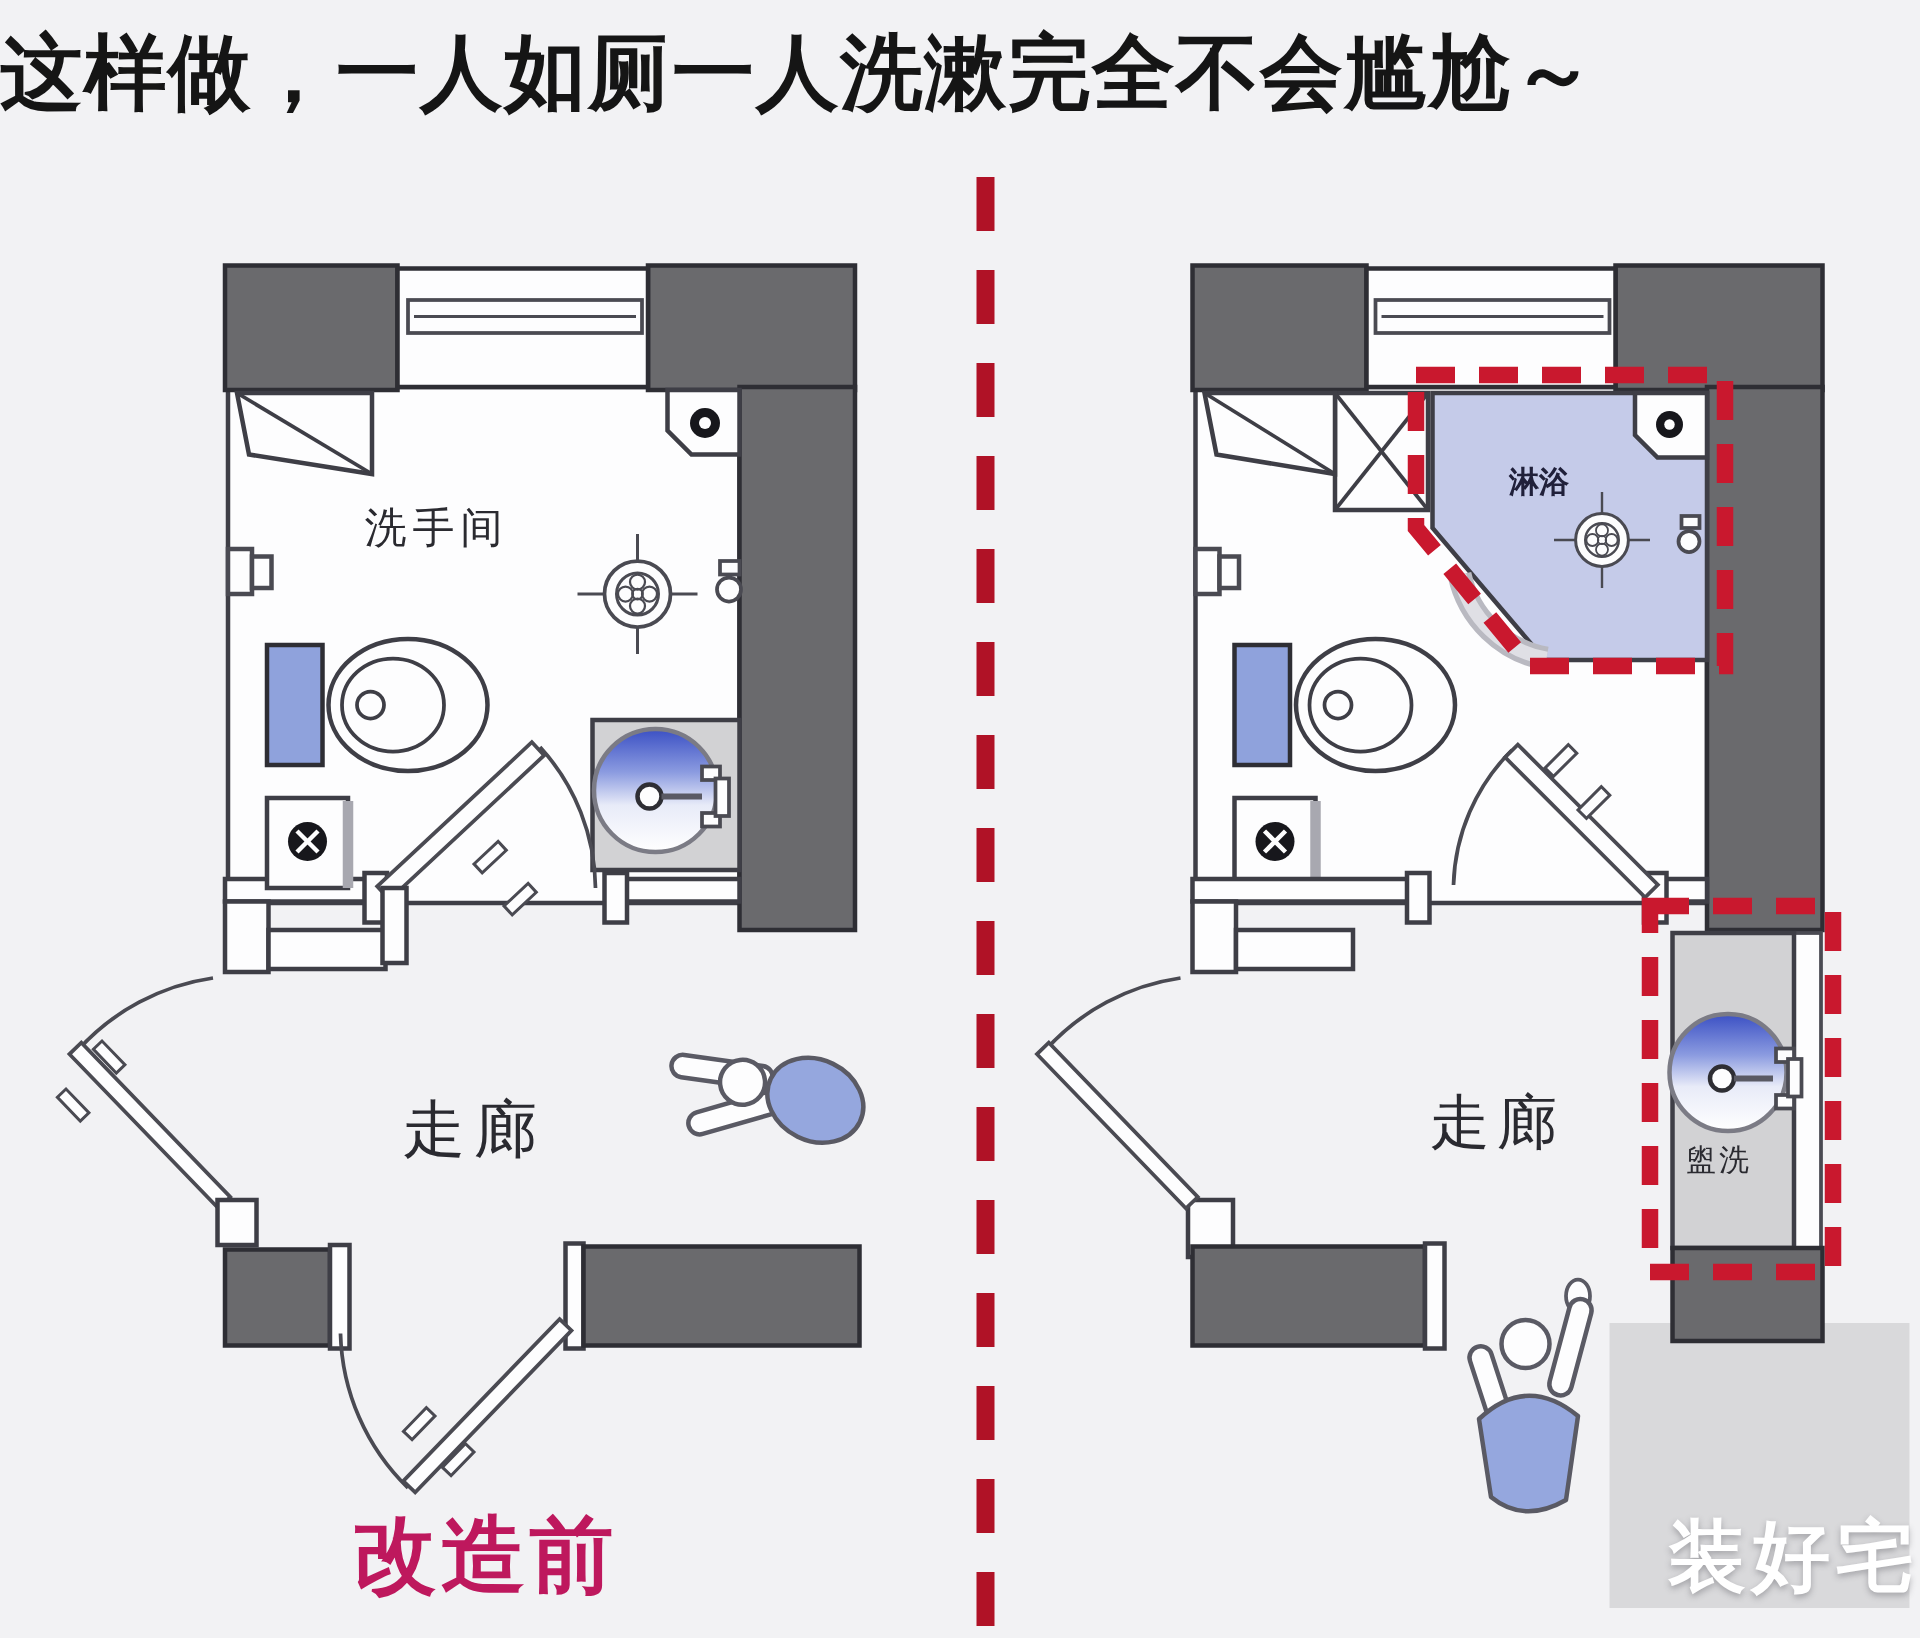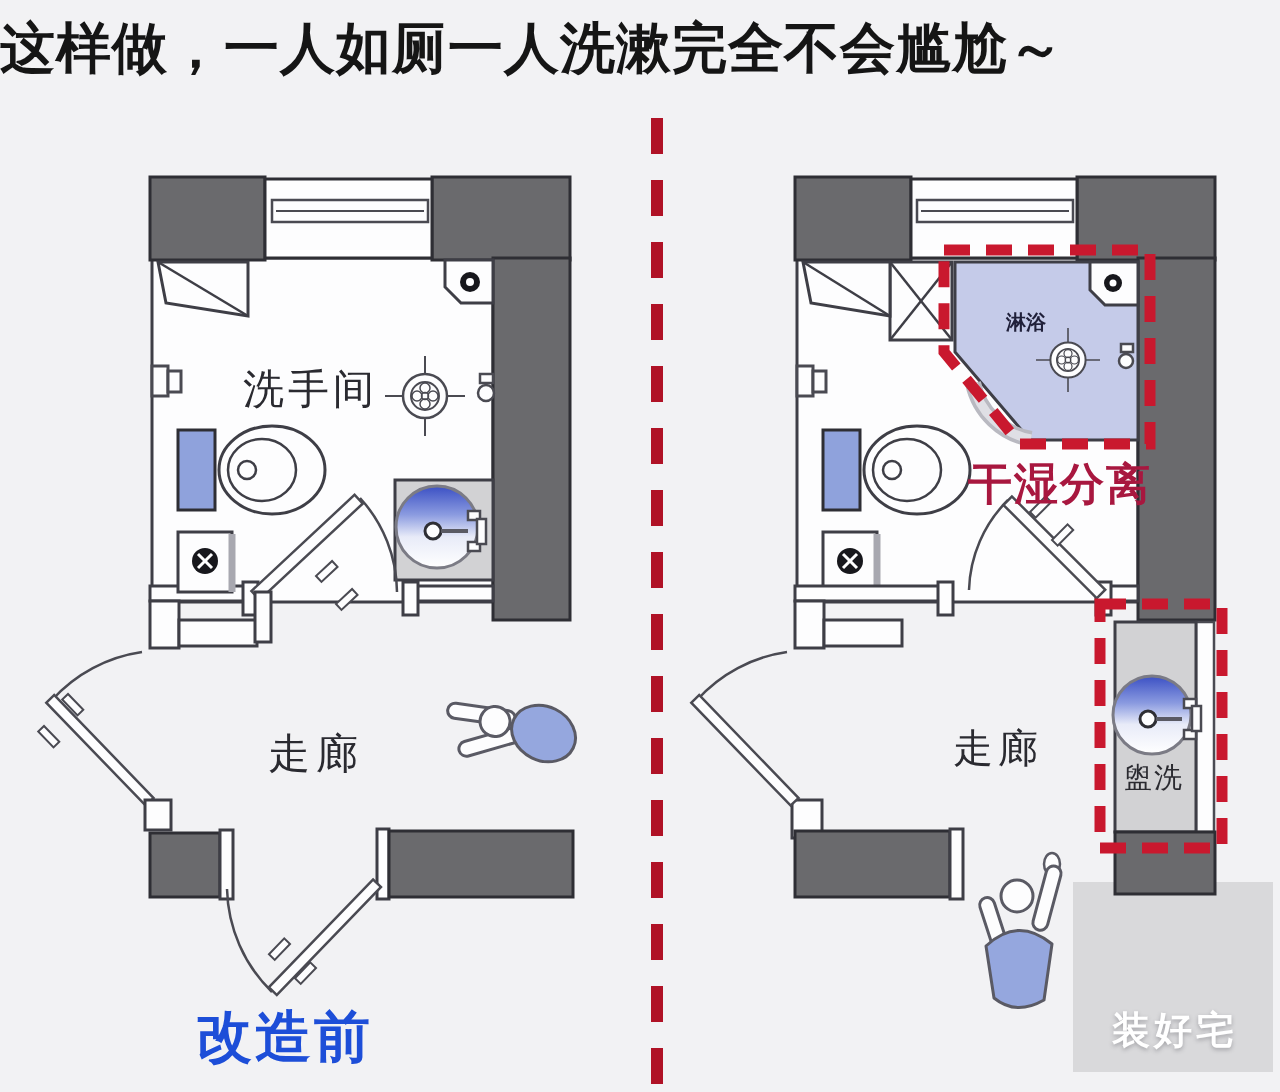--- a/index.html
+++ b/index.html
@@ -4,34 +4,34 @@
 <style>
   html,body{margin:0;padding:0;background:#f2f2f4;}
   .stage{position:relative;width:1280px;height:1092px;background:#f2f2f4;overflow:hidden;
          font-family:"Liberation Sans",sans-serif;}
   .stage svg{position:absolute;left:0;top:0;}
   .txt{position:absolute;white-space:nowrap;line-height:1.1;}
   .title{left:0;top:18px;width:1016px;text-align:center;font-size:55px;font-weight:600;
          color:#151515;letter-spacing:1px;}
   .room-label{font-family:"Liberation Serif",serif;color:#2a2a30;}
   .note{font-weight:800;color:#a8173f;}
-  .caption{font-size:56px;font-weight:800;color:#1d4ed8;letter-spacing:3px;}
-  .lbl-washroom{left:243px;top:367px;font-size:41px;letter-spacing:4px;}
+  .caption{font-size:56px;font-weight:800;color:#be185d;letter-spacing:3px;margin-left:39px;}
+  .lbl-washroom{left:243px;top:338px;font-size:28px;letter-spacing:4px;}
   .lbl-corridor-before{left:268px;top:731px;font-size:42px;letter-spacing:6px;}
   .lbl-shower{left:1006px;top:311px;font-size:20px;font-weight:700;color:#20203a;}
-  .lbl-basin{left:1124px;top:763px;font-size:28px;letter-spacing:2px;}
+  .lbl-basin{left:1124px;top:763px;font-size:20px;letter-spacing:2px;}
   .lbl-corridor-after{left:953px;top:727px;font-size:40px;letter-spacing:5px;}
   .note-drywet{left:968px;top:460px;font-size:44px;letter-spacing:2px;}
   .note-sink{left:802px;top:682px;font-size:41px;letter-spacing:1px;}
   .cap-before{left:196px;top:1006px;}
   .cap-after{left:928px;top:1006px;}
   .divider{position:absolute;left:651px;top:118px;width:12px;height:974px;
     background:repeating-linear-gradient(to bottom,#b01226 0px,#b01226 36px,
     rgba(0,0,0,0) 36px,rgba(0,0,0,0) 62px);}
-  .watermark{left:1112px;top:1010px;font-size:38px;font-weight:700;color:#ffffff;
+  .watermark{left:1112px;top:1010px;font-size:52px;font-weight:700;color:#ffffff;
     letter-spacing:4px;text-shadow:0 2px 4px rgba(60,60,70,.35);}
 </style>
 </head>
 <body>
 
 <div class="stage">
 
 <svg width="1280" height="1092" viewBox="0 0 1280 1092">
   <defs>
     <linearGradient id="basinGrad" x1="0" y1="0" x2="0" y2="1">
@@ -285,19 +285,18 @@
 
 <div class="divider"></div>
 
 <div class="txt title">这样做，一人如厕一人洗漱完全不会尴尬～</div>
 
 <div class="txt room-label lbl-washroom">洗手间</div>
 <div class="txt room-label lbl-corridor-before">走廊</div>
 <div class="txt caption cap-before">改造前</div>
 
 <div class="txt lbl-shower">淋浴</div>
-<div class="txt note note-drywet">干湿分离</div>
 <div class="txt room-label lbl-corridor-after">走廊</div>
 <div class="txt room-label lbl-basin">盥洗</div>
 
 <div class="txt watermark">装好宅</div>
 
 </div>
 
 </body></html>

